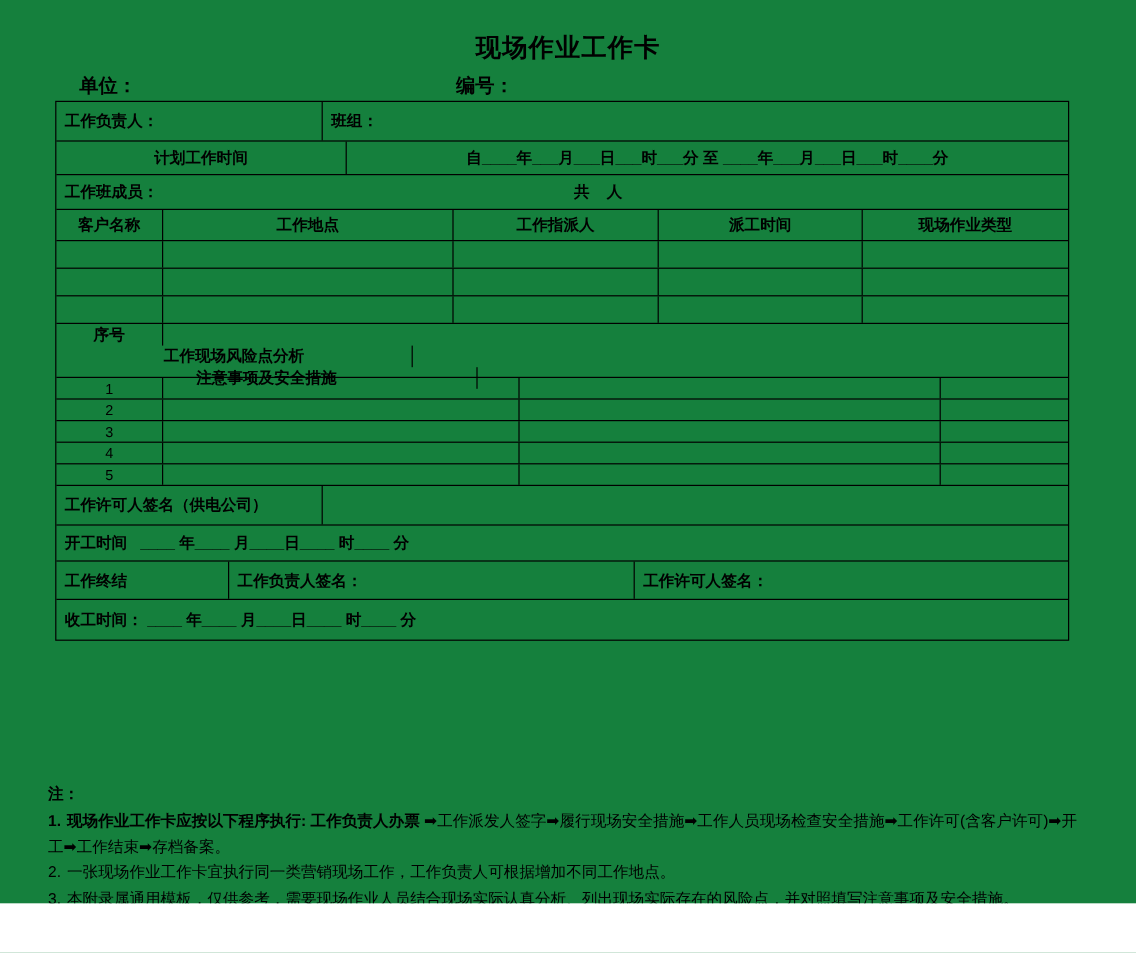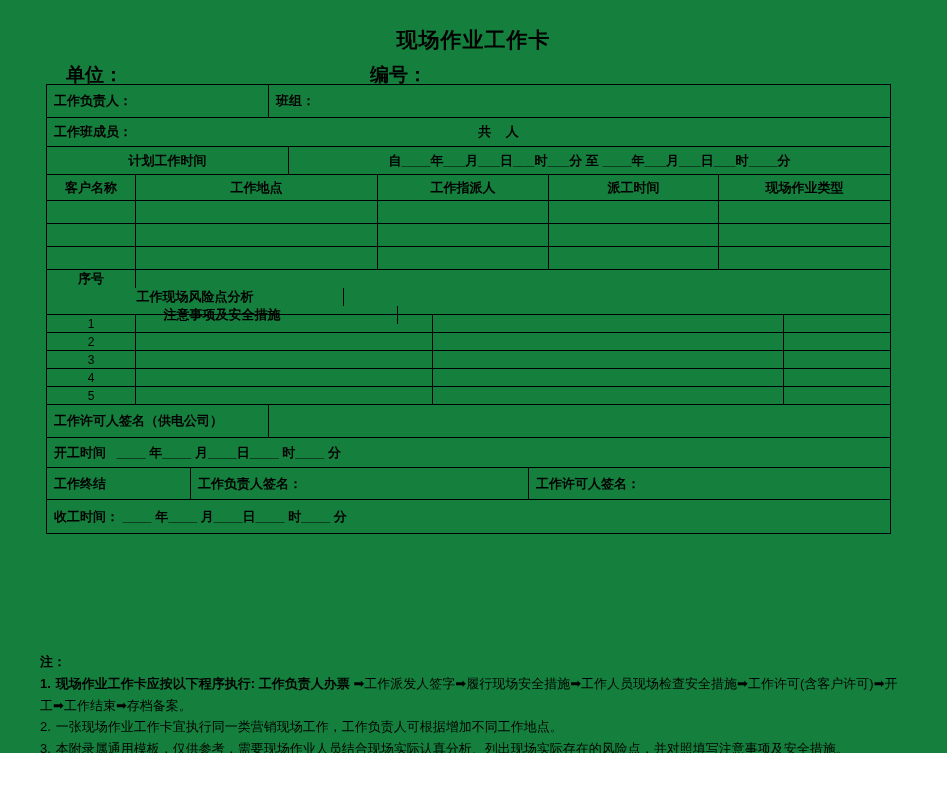--- a/index.html
+++ b/index.html
@@ -5,23 +5,23 @@
   html,body{margin:0;padding:0;background:#fff;}
   .sheet{
     position:relative;width:947px;height:753px;background:#15803d;
     font-family:"Liberation Sans","DejaVu Sans",sans-serif;color:#000;
     overflow:hidden;
   }
   .page-title{
     position:absolute;top:26px;left:0;width:100%;text-align:center;
     font-size:21px;font-weight:bold;letter-spacing:1px;
   }
-  .doc-head{position:absolute;top:62px;left:0;width:100%;height:20px;font-size:19px;font-weight:bold;}
+  .doc-head{position:absolute;top:62px;left:0;width:100%;height:20px;font-size:16px;font-weight:bold;}
   .doc-head .unit{position:absolute;left:66px;}
-  .doc-head .num{position:absolute;left:370px;}
+  .doc-head .num{position:absolute;left:380px;}
   .form-table{
     position:absolute;left:46px;top:84px;width:843px;
     border:1px solid #000;box-sizing:content-box;font-size:13px;
   }
   .row{display:flex;border-bottom:1px solid #000;box-sizing:border-box;}
   .row:last-child{border-bottom:none;}
   .cell{
     border-right:1px solid #000;box-sizing:border-box;flex-shrink:0;
     display:flex;align-items:center;overflow:hidden;
   }
@@ -61,30 +61,30 @@
     <span class="num">编号：</span>
   </div>
 
   <div class="form-table">
 
     <div class="row r33">
       <div class="cell wA1 pl b">工作负责人：</div>
       <div class="cell pl b">班组：</div>
     </div>
 
+    <div class="row r28">
+      <div class="cell wC1 center b">计划工作时间</div>
+      <div class="cell center b pre">自____年___月___日___时___分 至 ____年___月___日___时____分</div>
+    </div>
+
     <div class="row r29">
       <div class="cell members-row" style="width:100%">
         <span class="mlabel b">工作班成员：</span>
         <span class="mtotal b pre">共    人</span>
       </div>
-    </div>
-
-    <div class="row r28">
-      <div class="cell wC1 center b">计划工作时间</div>
-      <div class="cell center b pre">自____年___月___日___时___分 至 ____年___月___日___时____分</div>
     </div>
 
     <div class="row r26">
       <div class="cell wD1 center b">客户名称</div>
       <div class="cell wD2 center b">工作地点</div>
       <div class="cell wD3 center b">工作指派人</div>
       <div class="cell wD4 center b">派工时间</div>
       <div class="cell center b">现场作业类型</div>
     </div>
 

